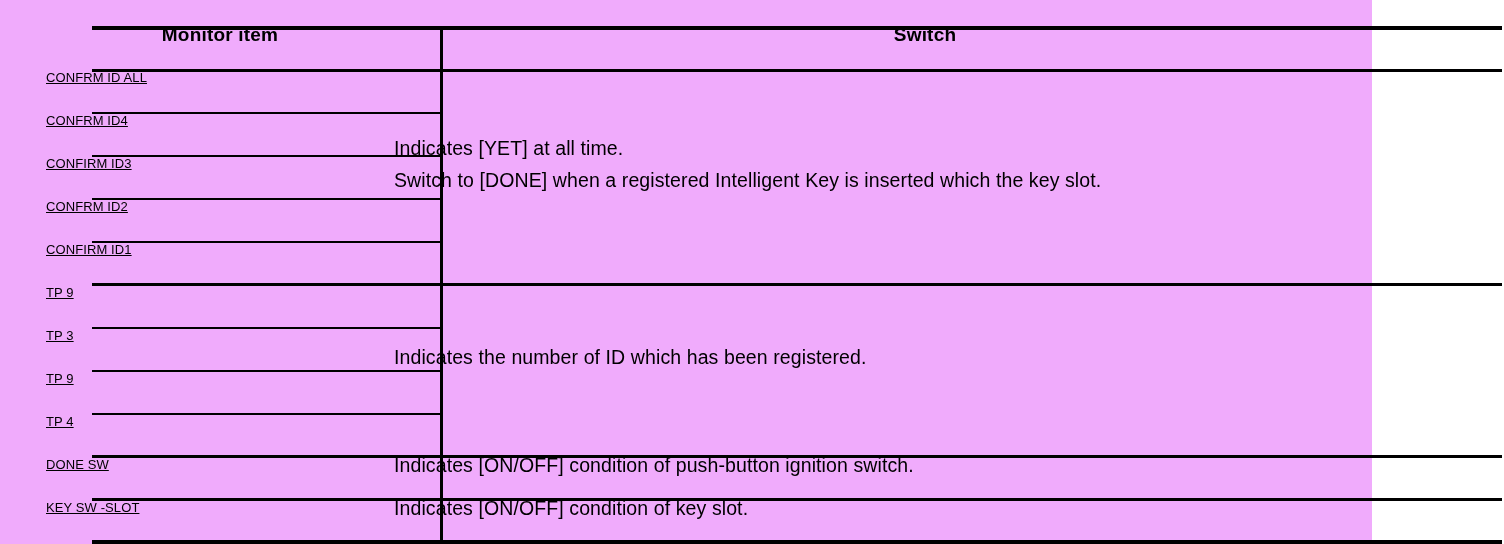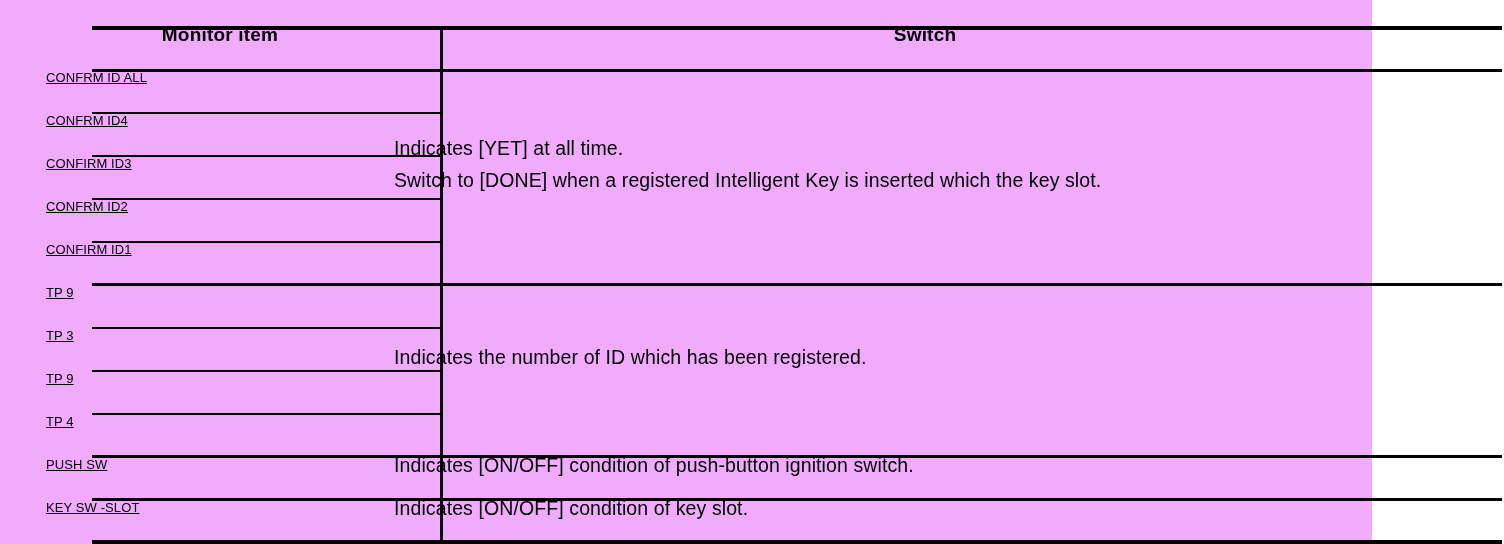--- a/index.html
+++ b/index.html
@@ -192,21 +192,21 @@
           <td class="item-cell">TP 3</td>
         </tr>
         <tr>
           <td class="item-cell">TP 9</td>
         </tr>
         <tr>
           <td class="item-cell">TP 4</td>
         </tr>
 
         <tr>
-          <td class="item-cell">PUSH SW</td>
+          <td class="item-cell">DONE SW</td>
           <td class="content-cell">
             <div class="line">Indicates [ON/OFF] condition of push-button ignition switch.</div>
           </td>
         </tr>
 
         <tr>
           <td class="item-cell">KEY SW -SLOT</td>
           <td class="content-cell">
             <div class="line">Indicates [ON/OFF] condition of key slot.</div>
           </td>

